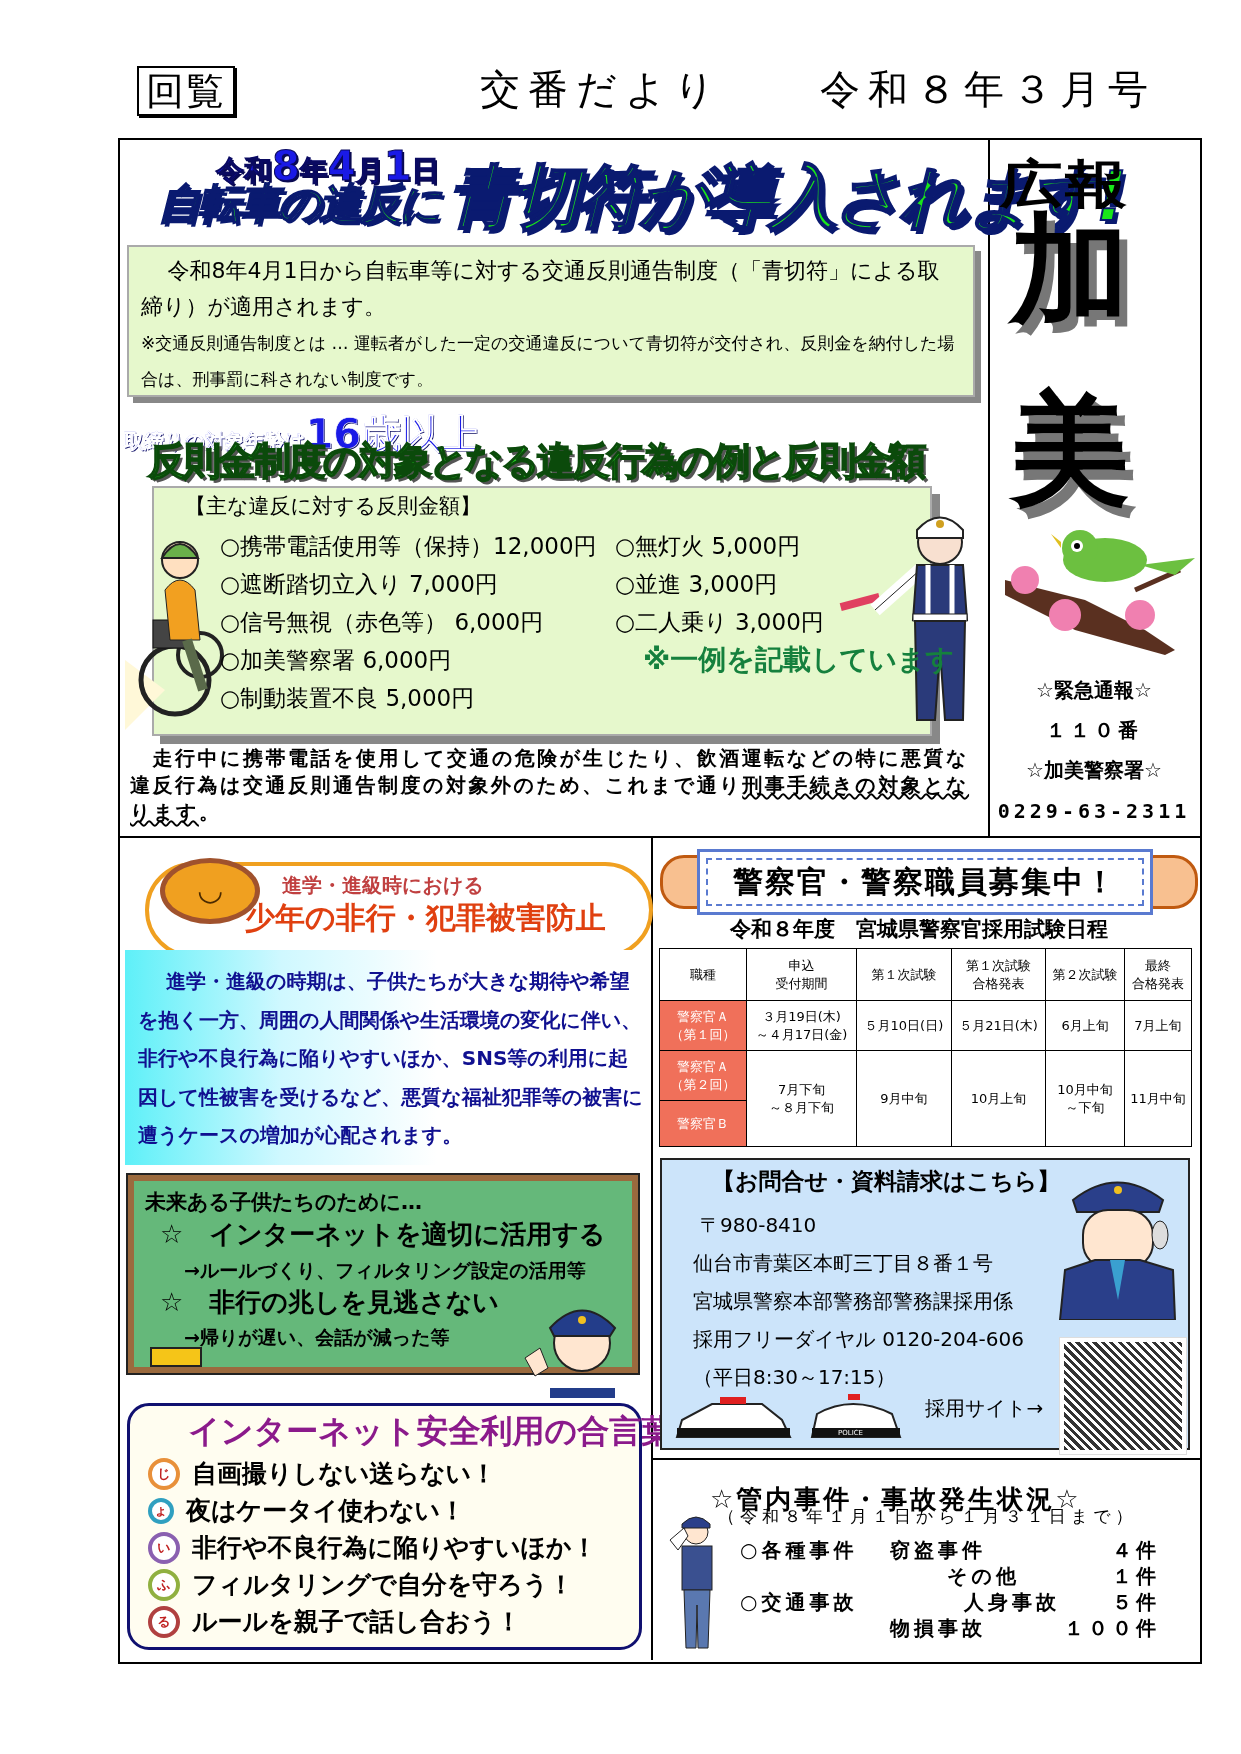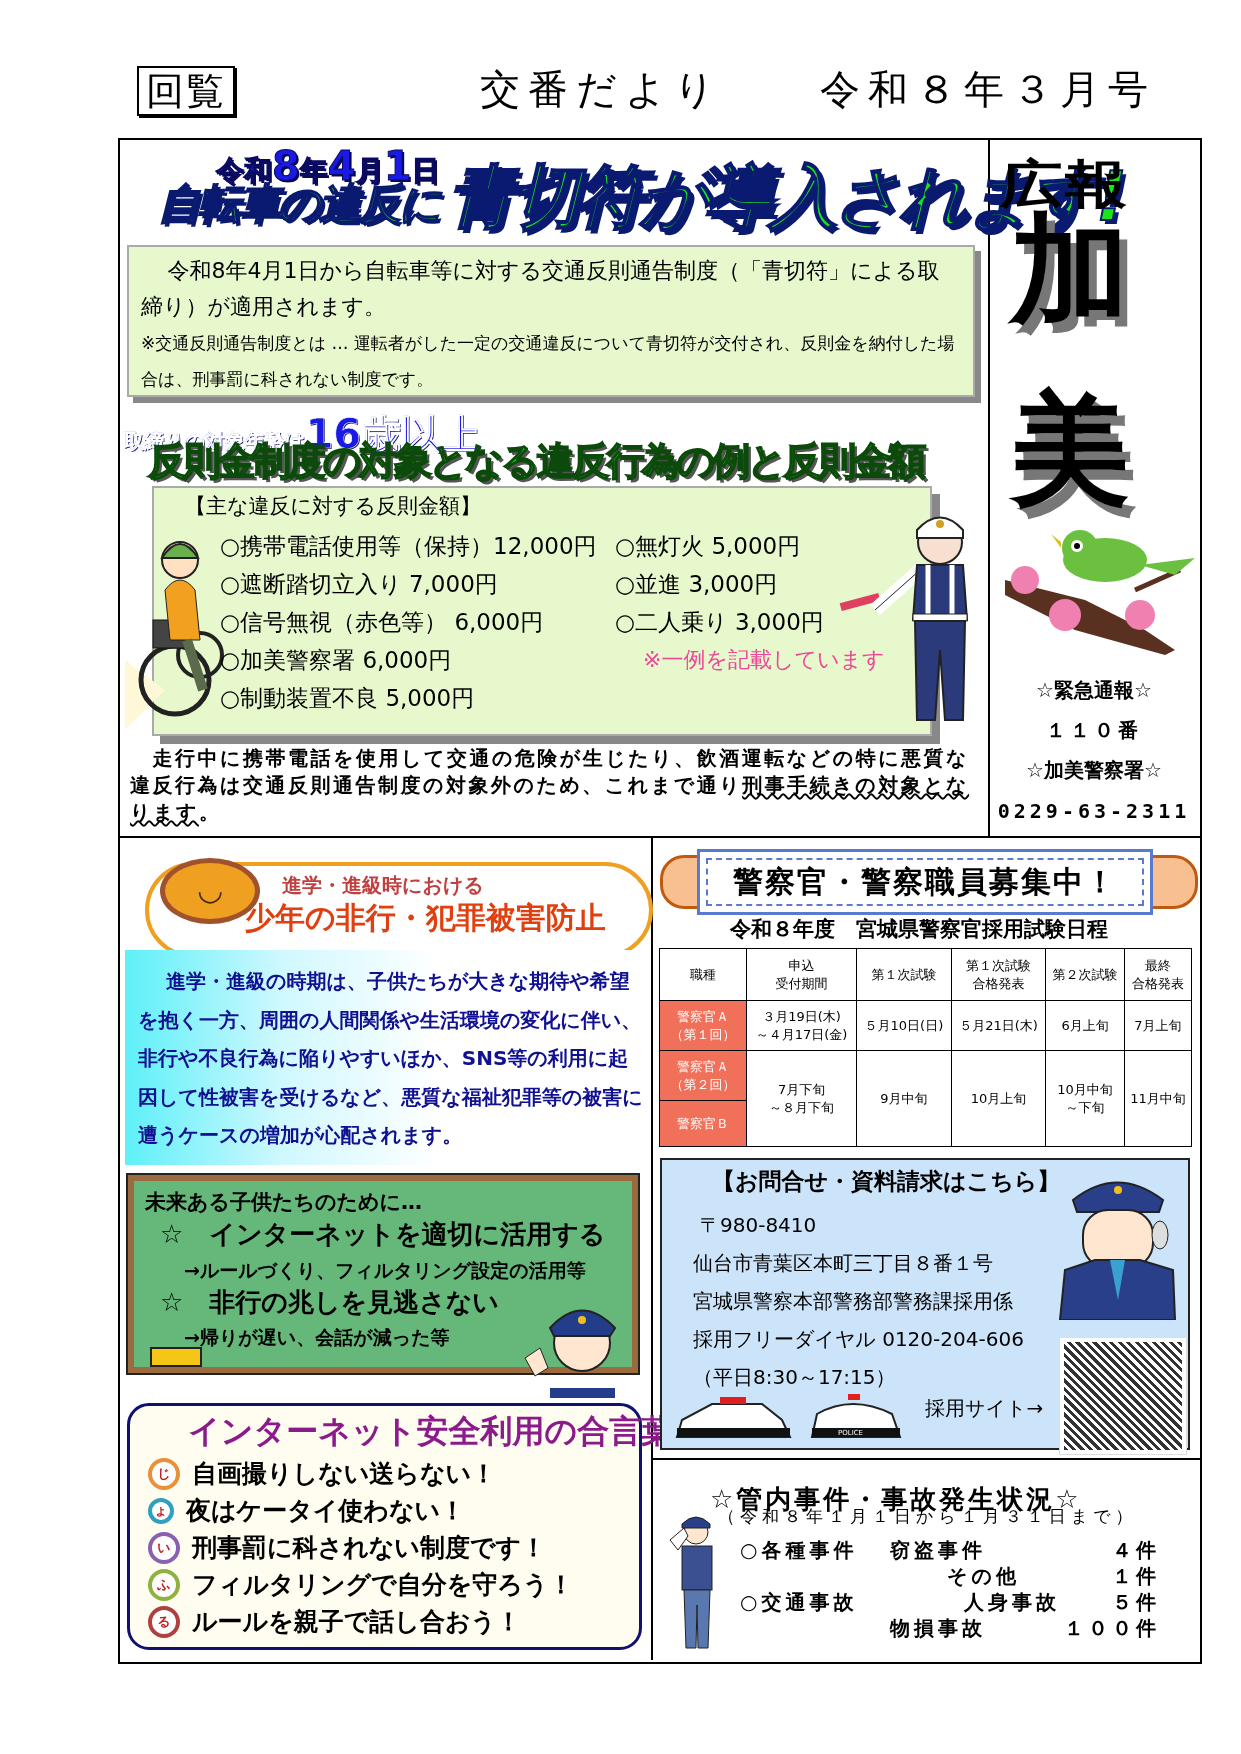--- a/index.html
+++ b/index.html
@@ -23,21 +23,21 @@
   .intro-main{font-size:22px;line-height:36px;padding-top:6px;text-indent:1.2em;}
   .intro-note{font-size:17px;line-height:36px;}
   .age-line{left:124px;top:407px;font-size:20px;font-weight:bold;color:#1a1ae6;-webkit-text-stroke:0.6px #fff;text-shadow:1px 1px 0 #0a0a60;}
   .age-line .big{font-size:40px;}
   .fine-title{left:148px;top:436px;font-size:38px;font-weight:bold;color:#1ed41e;-webkit-text-stroke:1.5px #0b4a0b;text-shadow:3px 3px 0 #555;letter-spacing:-3px;}
   .fine-box{left:152px;top:486px;width:780px;height:250px;background:#e6f8cc;border:2px solid #aaa;box-shadow:8px 8px 0 #888;box-sizing:border-box;}
   .fine-head{left:185px;top:492px;font-size:21px;}
   .fine-row{font-size:23px;line-height:38px;white-space:nowrap;}
   .fine-col1{left:220px;top:527px;}
   .fine-col2{left:615px;top:527px;}
-  .fine-note{color:#ec4899;font-weight:normal;font-size:22px;padding-left:28px;}
+  .fine-note{color:#15803d;font-weight:bold;font-size:28px;padding-left:28px;}
   .warn-text{left:130px;top:745px;width:845px;font-size:20px;line-height:27px;letter-spacing:2.5px;font-weight:bold;}
   .warn-text .u{text-decoration:underline wavy #000;}
   
   .koho{left:1000px;top:150px;font-size:52px;font-weight:900;letter-spacing:2px;transform:scaleX(1.2);transform-origin:left;}
   .ka{left:1010px;top:200px;font-size:120px;font-weight:900;text-shadow:8px 10px 0 #777;line-height:140px;}
   .mi{left:1010px;top:380px;font-size:120px;font-weight:900;text-shadow:8px 10px 0 #777;line-height:140px;}
   .side-info{left:990px;width:208px;text-align:center;font-size:20px;font-weight:bold;}
   .side-tel{font-family:"DejaVu Sans Mono",monospace;letter-spacing:4px;font-size:20px;}
   
   .cloud{left:145px;top:862px;width:500px;height:88px;border:4px solid #f0a020;border-radius:48px;background:#fff;}
@@ -196,21 +196,21 @@
 <div class="abs slogan-row" style="top:1457px;">
     <span class="bubble" style="border-color:#e8903a">じ</span>
     <span>自画撮りしない送らない！</span>
   </div>
 <div class="abs slogan-row" style="top:1494px;">
     <span class="bubble" style="border-color:#30a0c0;width:18px;height:18px;line-height:18px;">ょ</span>
     <span>夜はケータイ使わない！</span>
   </div>
 <div class="abs slogan-row" style="top:1531px;">
     <span class="bubble" style="border-color:#8a60b0">い</span>
-    <span>刑事罰に科されない制度です！</span>
+    <span>非行や不良行為に陥りやすいほか！</span>
   </div>
 <div class="abs slogan-row" style="top:1568px;">
     <span class="bubble" style="border-color:#90b040">ふ</span>
     <span>フィルタリングで自分を守ろう！</span>
   </div>
 <div class="abs slogan-row" style="top:1605px;">
     <span class="bubble" style="border-color:#b04040">る</span>
     <span>ルールを親子で話し合おう！</span>
   </div>
 

